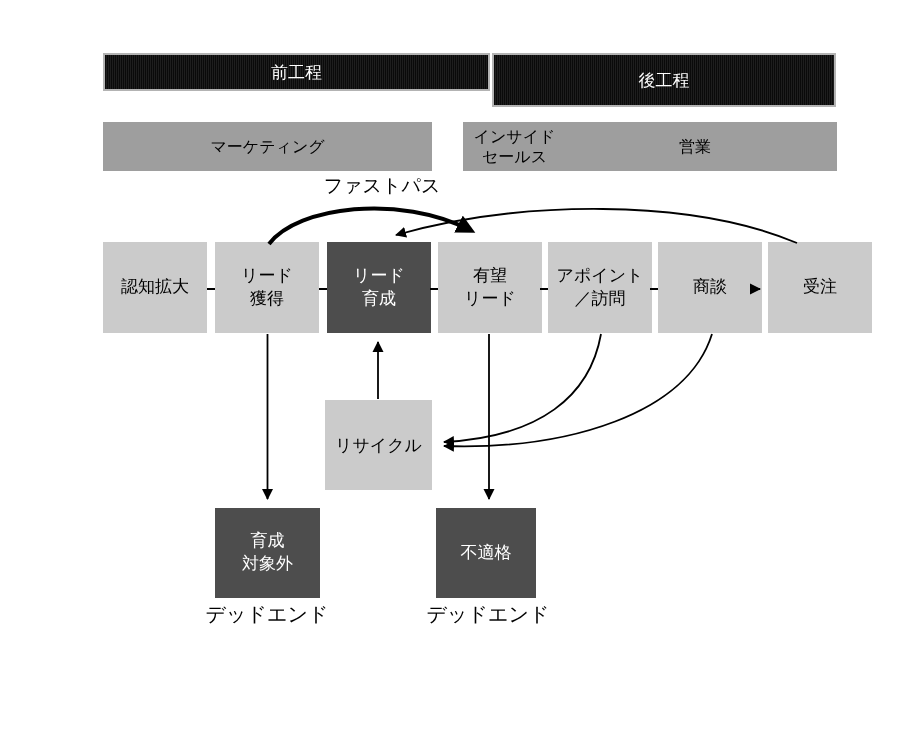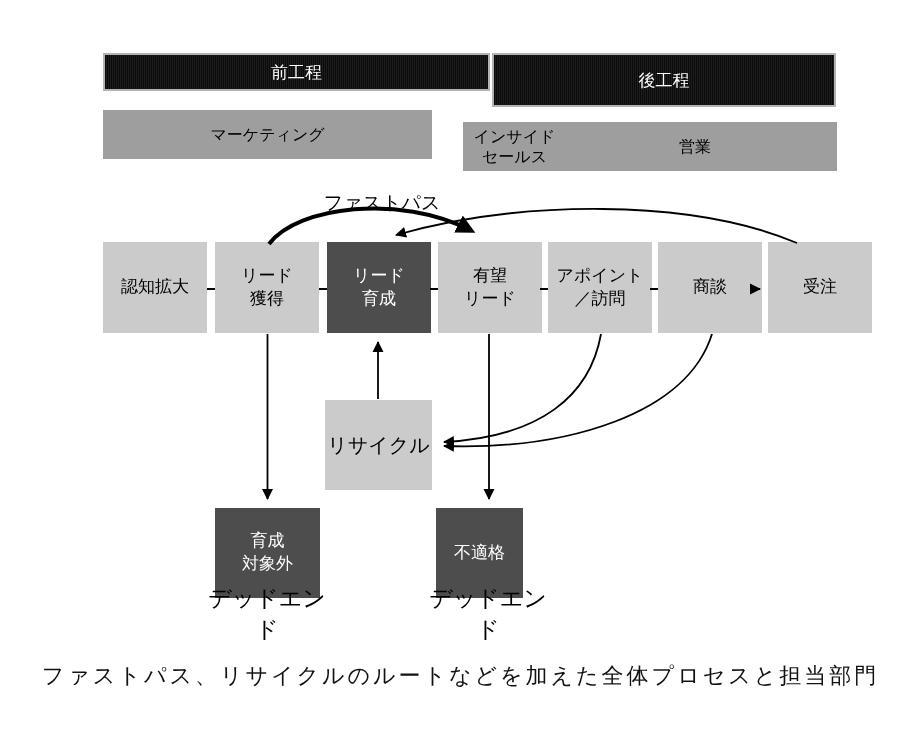--- a/index.html
+++ b/index.html
@@ -24,27 +24,27 @@
     background:#9e9e9e;color:#000000;font-size:16px;line-height:1.2;
   }
 
   
   .stage{
     background:#cbcbcb;color:#000000;font-size:17px;line-height:1.35;
     top:242px;width:104px;height:91px;
   }
   .stage.dark{background:#4d4d4d;color:#ffffff;}
 
-  .box-light{background:#cbcbcb;color:#000000;font-size:20px;}
+  .box-light{background:#cbcbcb;color:#000000;font-size:17px;}
   .box-dark{background:#4d4d4d;color:#ffffff;font-size:17px;line-height:1.35;}
 
   .lbl{color:#000000;}
   .lbl-fastpath{font-size:19px;}
   .lbl-detour{font-size:20px;}
-  .lbl-deadend{font-size:23px;}
+  .lbl-deadend{font-size:20px;}
 
   .caption{
     font-family:"Liberation Serif","DejaVu Serif",serif;
     font-size:22px;letter-spacing:3px;color:#111111;
     width:100%;text-align:center;
   }
 
   svg.arrows{position:absolute;left:0;top:0;pointer-events:none;}
   svg.arrows path,svg.arrows line{fill:none;stroke:#000000;}
 </style>
@@ -53,21 +53,21 @@
 
 <div class="canvas">
 
   <div class="abs center bar-black" style="left:103px;top:53px;width:387px;height:38px;">
     <span>前工程</span>
   </div>
   <div class="abs center bar-black" style="left:492px;top:53px;width:344px;height:54px;">
     <span>後工程</span>
   </div>
 
-  <div class="abs center bar-gray" style="left:103px;top:110px;width:329px;height:49px;">
+  <div class="abs center bar-gray" style="left:103px;top:122px;width:329px;height:49px;">
     <span>マーケティング</span>
   </div>
   <div class="abs center bar-gray prewrap" style="left:441px;top:122px;width:103px;height:49px;margin-left:22px;">
     <span class="prewrap">インサイド
 セールス</span>
   </div>
   <div class="abs center bar-gray" style="left:553px;top:122px;width:284px;height:49px;">
     <span>営業</span>
   </div>
 
@@ -98,21 +98,21 @@
   </div>
 
   <div class="abs center box-light" style="left:325px;top:400px;width:107px;height:90px;">
     <span>リサイクル</span>
   </div>
 
   <div class="abs center box-dark" style="left:215px;top:508px;width:105px;height:90px;">
     <span class="prewrap">育成
 対象外</span>
   </div>
-  <div class="abs center box-dark" style="left:436px;top:508px;width:87px;height:90px;">
+  <div class="abs center box-dark" style="left:436px;top:508px;width:100px;height:90px;">
     <span>不適格</span>
   </div>
 
   <svg class="arrows" width="921" height="743" viewBox="0 0 921 743">
     <defs>
       <marker id="ah" markerUnits="userSpaceOnUse" markerWidth="14" markerHeight="14" refX="10" refY="6" orient="auto">
         <polygon points="0,0.5 11,6 0,11.5" fill="#000000"></polygon>
       </marker>
       <marker id="ahBig" markerUnits="userSpaceOnUse" markerWidth="24" markerHeight="22" refX="13" refY="9.5" orient="auto">
         <polygon points="0,0 19,9.5 0,19" fill="#000000"></polygon>
@@ -133,21 +133,20 @@
     <path d="M 712 334 C 687 414, 568 450, 444 446" stroke-width="1.8" marker-end="url(#ah)"></path>
 
     <line x1="207" y1="289" x2="215" y2="289" stroke-width="2"></line>
     <line x1="319" y1="289" x2="327" y2="289" stroke-width="2"></line>
     <line x1="430" y1="289" x2="438" y2="289" stroke-width="2"></line>
     <line x1="540" y1="289" x2="548" y2="289" stroke-width="2"></line>
     <line x1="650" y1="289" x2="658" y2="289" stroke-width="2"></line>
     <line x1="757" y1="289" x2="760" y2="289" stroke-width="2" marker-end="url(#ah)"></line>
   </svg>
 
-  <div class="abs center lbl lbl-fastpath" style="left:322px;top:191px;width:120px;height:24px;">ファストパス</div>
+  <div class="abs center lbl lbl-fastpath" style="left:322px;top:174px;width:120px;height:24px;">ファストパス</div>
 
 
   <div class="abs center lbl lbl-deadend" style="left:202px;top:602px;width:130px;height:24px;">デッドエンド</div>
   <div class="abs center lbl lbl-deadend" style="left:423px;top:602px;width:130px;height:24px;">デッドエンド</div>
 
-  <div class="abs caption" style="left:0;top:661px;">ファストパス、リサイクルのルートなどを加えた全体プロセスと担当部門</div>
 
 </div>
 
 </body></html>

